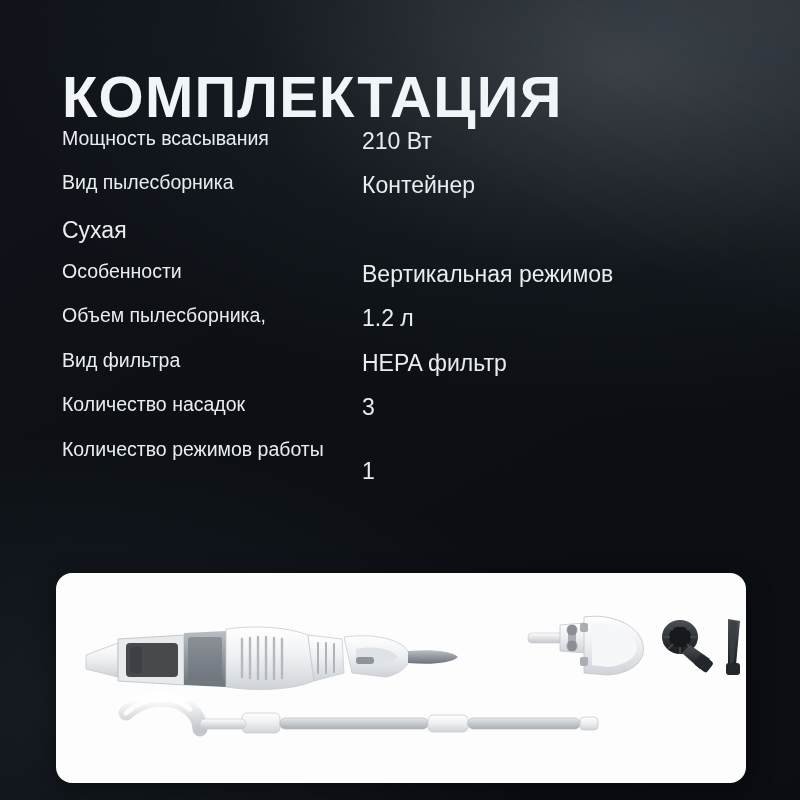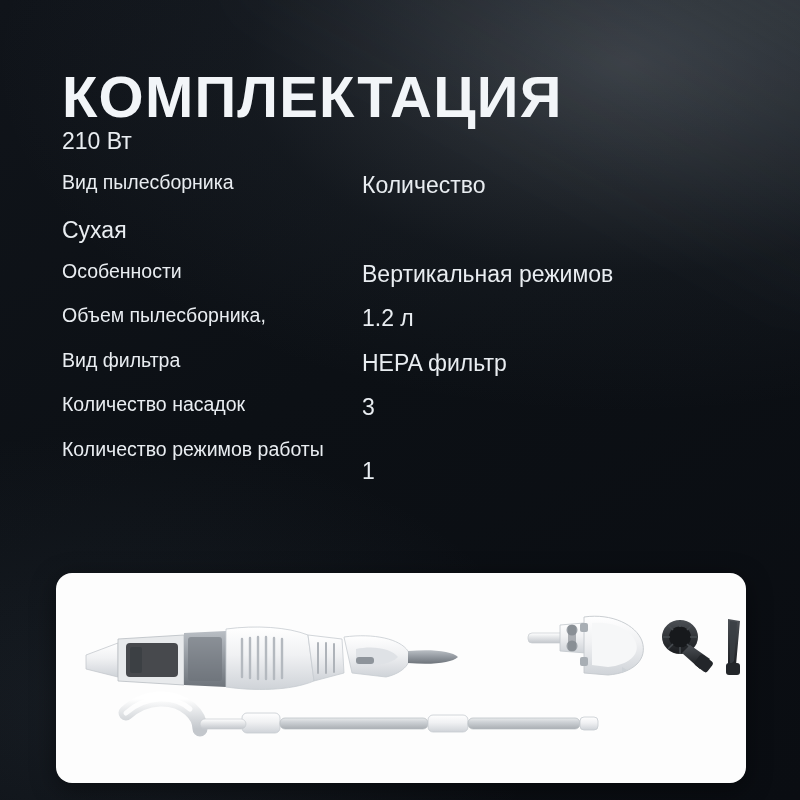--- a/index.html
+++ b/index.html
@@ -113,26 +113,27 @@
 
 <div id="page">
 
   <div id="sheen"></div>
 
   <h1 id="title">КОМПЛЕКТАЦИЯ</h1>
 
   <div id="spec-table">
 
     <div class="spec-row">
+      <div class="spec-name">Мощность всасывания</div>
       <div class="spec-value">210 Вт</div>
     </div>
 
     <div class="spec-row">
       <div class="spec-name">Вид пылесборника</div>
-      <div class="spec-value">Количество</div>
+      <div class="spec-value">Контейнер</div>
     </div>
 
     <div class="spec-row">
       <div class="spec-value">Сухая</div>
     </div>
 
     <div class="spec-row">
       <div class="spec-name">Особенности</div>
       <div class="spec-value">Вертикальная режимов</div>
     </div>

